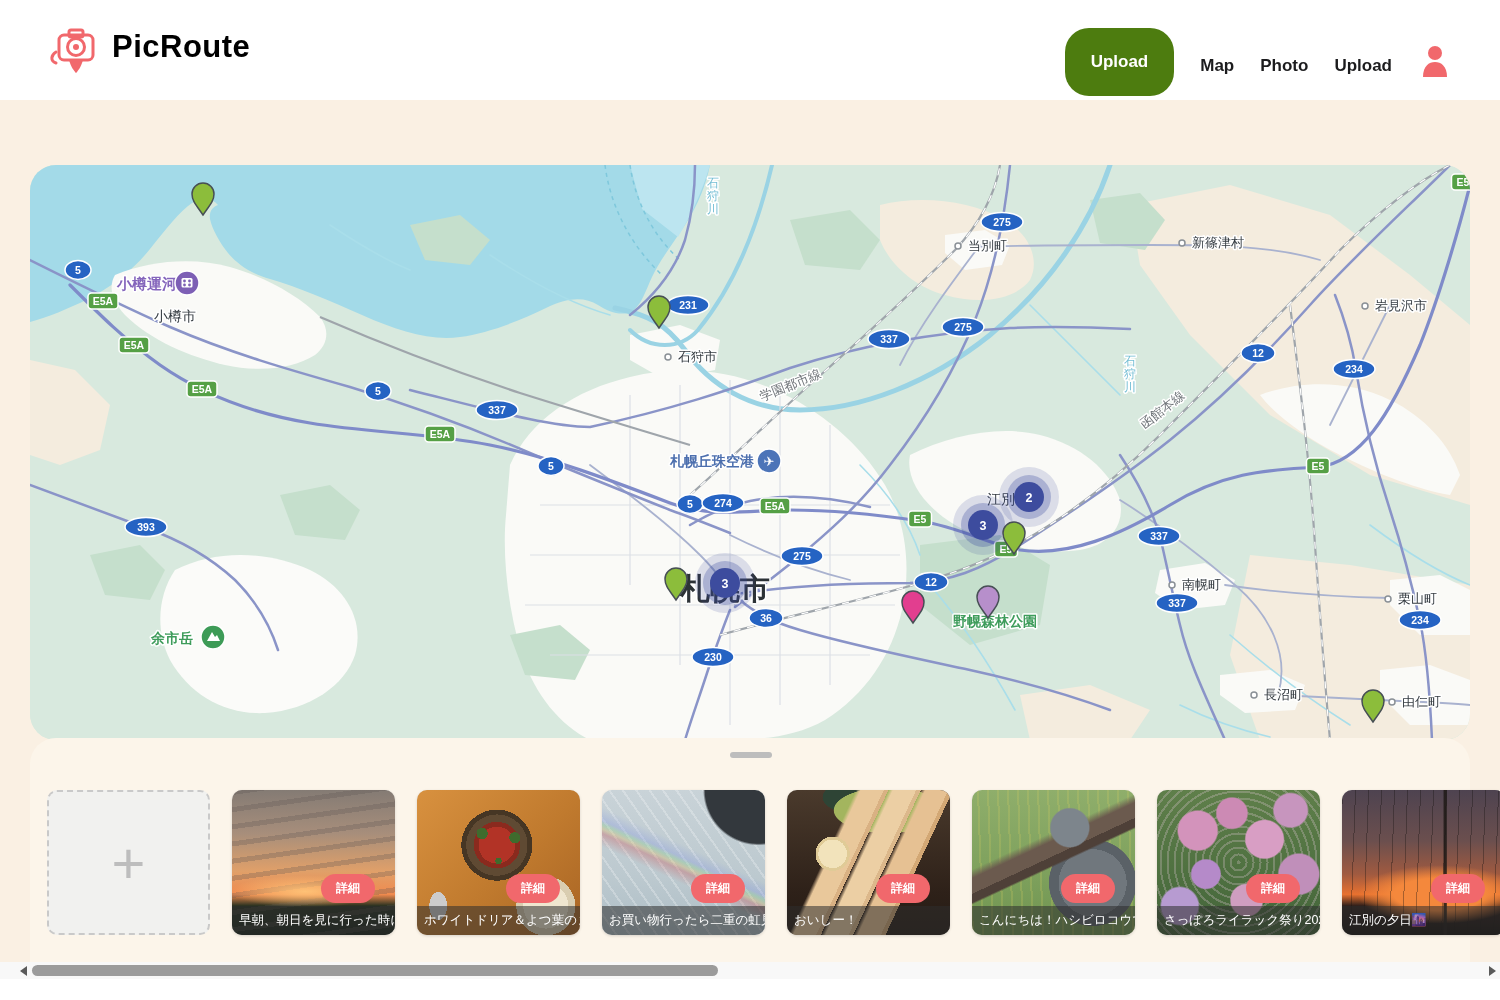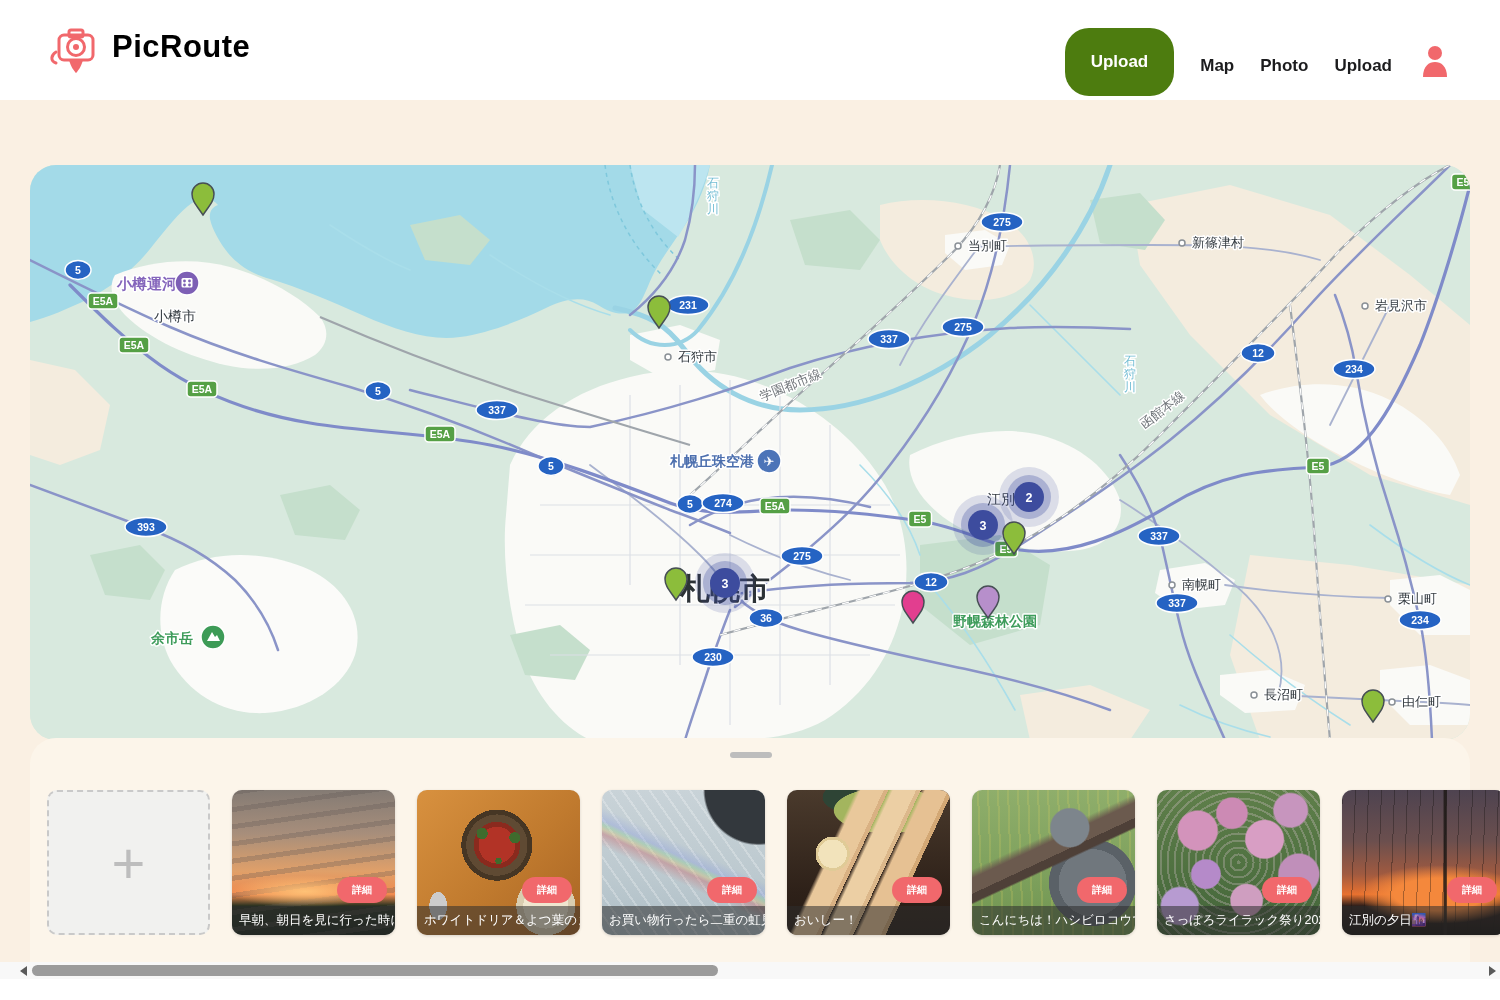--- a/index.html
+++ b/index.html
@@ -37,22 +37,22 @@
   .panel { position:absolute; left:30px; top:738px; width:1440px; height:224px;
     background:#FCF5EA; border-radius:26px 26px 0 0; }
   .drag-handle { position:absolute; left:700px; top:14px; width:42px; height:6px;
     border-radius:3px; background:#BDBDBD; cursor:grab; }
   .card-row { position:absolute; left:17px; top:52px; display:flex; gap:22px; }
   .card { position:relative; width:163px; height:145px; border-radius:10px; overflow:hidden;
     flex:0 0 auto; box-shadow:0 1px 3px rgba(0,0,0,.15); cursor:pointer; background:#ddd; }
   .add-card { border:2px dashed #C9C9C9; background:#F1F1EF; box-shadow:none;
     display:flex; align-items:center; justify-content:center; }
   .add-plus { font-size:58px; font-weight:300; color:#BDBDBD; line-height:1; }
-  .detail-btn { position:absolute; right:8px; bottom:32px; background:#F1686C; color:#fff;
-    font-size:10px; font-weight:700; border:none; border-radius:999px; padding:6px 15px; cursor:pointer;
+  .detail-btn { position:absolute; right:20px; bottom:32px; background:#F1686C; color:#fff;
+    font-size:12px; font-weight:700; border:none; border-radius:999px; padding:6px 15px; cursor:pointer;
     font-family:"Liberation Sans", sans-serif; }
   .caption { position:absolute; left:0; right:0; bottom:0; background:rgba(45,45,45,.55); color:#fff;
     font-size:12.5px; padding:6px 7px; white-space:nowrap; overflow:hidden; }
 
   
   .ph { position:absolute; inset:0; }
   .ph-sunrise { background:
     radial-gradient(ellipse 65% 16% at 45% 70%, rgba(255,196,120,.95), rgba(255,196,120,0) 70%),
     repeating-linear-gradient(172deg, rgba(93,84,82,.28) 0 5px, rgba(93,84,82,0) 5px 17px),
     linear-gradient(180deg,#847b74 0%,#a78e7b 30%,#e0a069 56%,#f08a4e 72%,#26301f 80%,#17221a 100%); }

